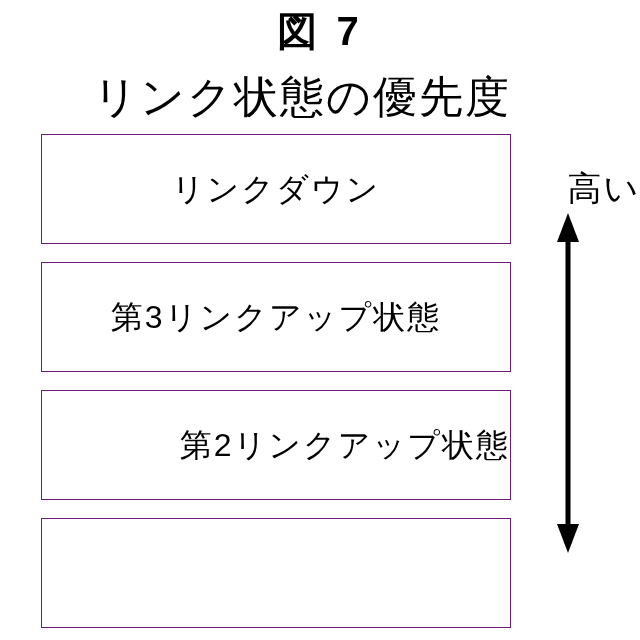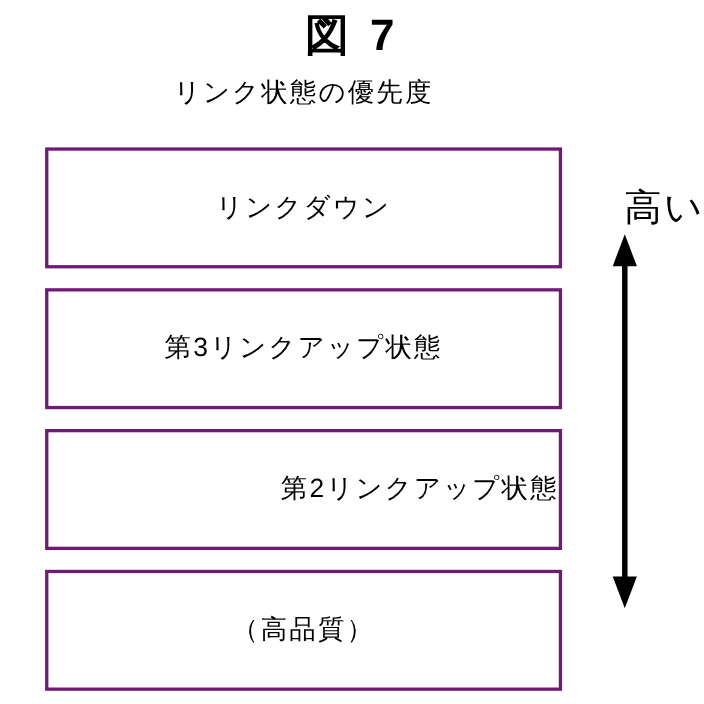--- a/index.html
+++ b/index.html
@@ -24,38 +24,38 @@
     text-align: center;
     font-size: 40px;
     font-weight: bold;
     letter-spacing: 4px;
   }
   .figure-title {
     position: absolute;
     left: 41px;
     top: 68px;
     width: 470px;
-    text-align: center;
-    font-size: 24px;
+    text-align: right;
+    font-size: 44px;
     letter-spacing: 2px;
   }
   .state-box {
     position: absolute;
     left: 41px;
     width: 470px;
     height: 110px;
-    border: 3px solid #701a75;
+    border: 1px solid #701a75;
     box-sizing: border-box;
     background: #ffffff;
     display: flex;
     flex-direction: column;
     align-items: center;
     justify-content: center;
     text-align: center;
-    font-size: 24px;
+    font-size: 32px;
     letter-spacing: 2px;
     line-height: 38px;
   }
   .box-1 { top: 134px; }
   .box-2 { top: 262px; text-align: center; }
   .box-3 { top: 390px; align-items: flex-end; }
   .box-4 { top: 518px; }
   .priority-arrow {
     position: absolute;
     left: 549px;
@@ -89,21 +89,20 @@
 
   <div class="state-box box-2">
     <span>第3リンクアップ状態</span>
   </div>
 
   <div class="state-box box-3">
     <span>第2リンクアップ状態</span>
   </div>
 
   <div class="state-box box-4">
-    <span>（高品質）</span>
   </div>
 
   <svg class="priority-arrow" viewBox="0 0 38 346" xmlns="http://www.w3.org/2000/svg">
     <line x1="19" y1="26" x2="19" y2="320" stroke="#000000" stroke-width="5"></line>
     <polygon points="19,3 8,32 30,32" fill="#000000"></polygon>
     <polygon points="19,343 8,314 30,314" fill="#000000"></polygon>
   </svg>
 
   <div class="axis-label axis-label-high">高い</div>
 

